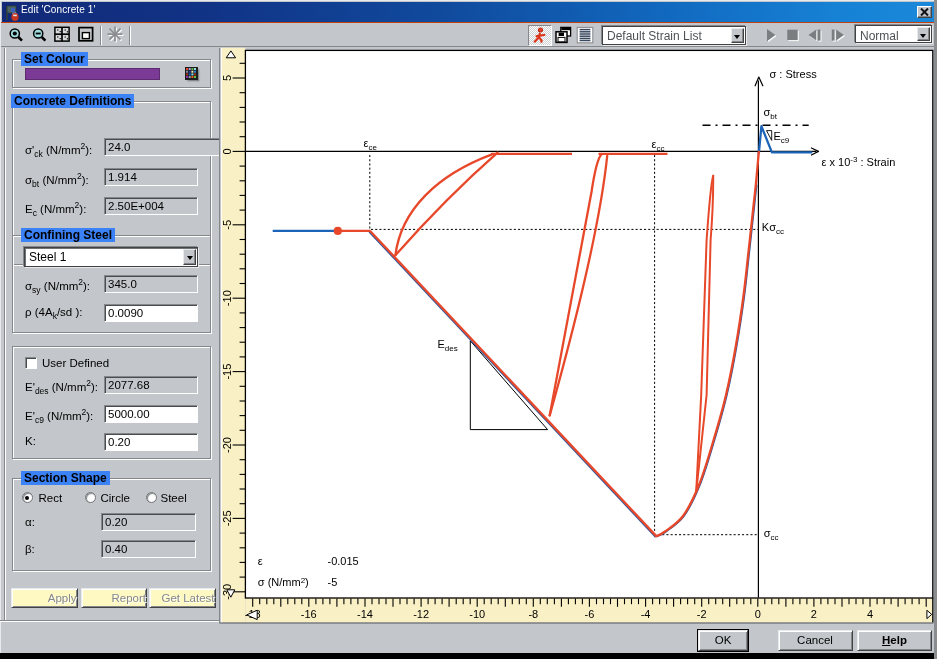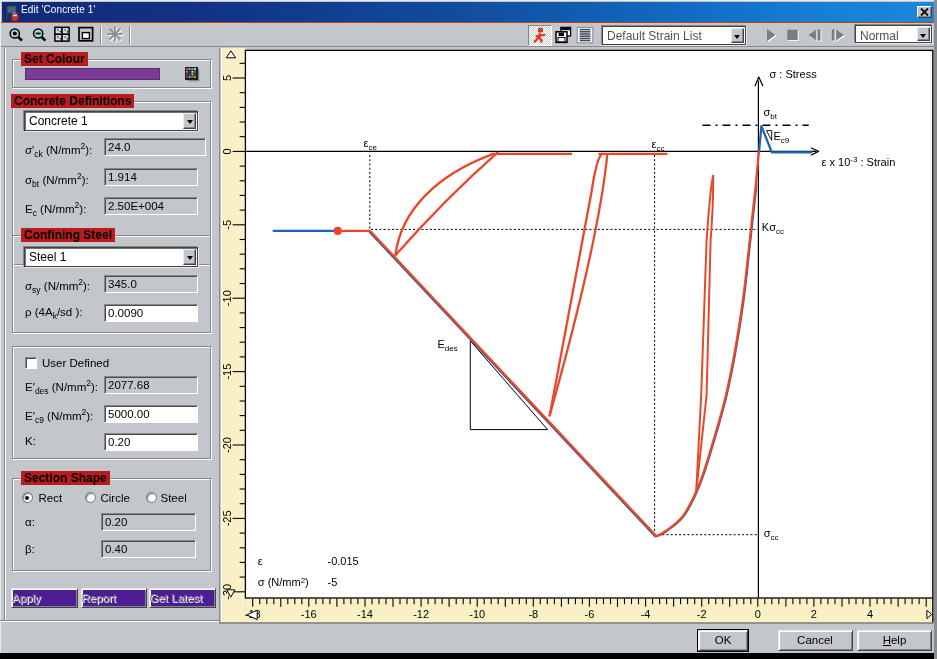--- a/index.html
+++ b/index.html
@@ -15,31 +15,31 @@
 
 #toolbar{left:1px;top:22px;width:934px;height:25px;background:#C3C6CA;border-top:1px solid #c2410c;border-bottom:1px solid #85878A;}
 .vsep{position:absolute;top:3px;height:19px;width:2px;border-left:1px solid #85878A;border-right:1px solid #fff;}
 .combo{position:absolute;background:#fff;border:1px solid #404244;box-shadow:-1px -1px 0 #85878A,1px 1px 0 #E8E9EB;}
 .combo .ct{position:absolute;left:4px;top:2.5px;font-size:12px;color:#4E5154;white-space:nowrap;}
 .cbtn{position:absolute;right:1px;top:1px;bottom:1px;width:13px;background:#C3C6CA;border:1px solid;border-color:#E9EAEC #404244 #404244 #E9EAEC;box-shadow:inset -1px -1px 0 #85878A;}
 .cbtn:after{content:"";position:absolute;left:2.5px;top:6px;border:3.5px solid transparent;border-top:4.5px solid #000;}
 
 #panel{left:0;top:48px;width:219px;height:573px;}
 .group{position:absolute;border:1px solid #85878A;box-shadow:1px 1px 0 #fff,inset 1px 1px 0 #fff;}
-.glabel{position:absolute;top:-8px;left:9px;background:#b91c1c;padding:0 3px;font-size:12px;font-weight:bold;white-space:nowrap;}
+.glabel{position:absolute;top:-8px;left:9px;background:#3b82f6;padding:0 3px;font-size:12px;font-weight:bold;white-space:nowrap;}
 .lab{position:absolute;font-size:11.5px;white-space:nowrap;}
 sub{font-size:8.5px;} sup{font-size:8.5px;}
 .field{position:absolute;height:18px;border:1px solid;border-color:#85878A #fff #fff #85878A;box-shadow:inset 1px 1px 0 #4A4D50;font-size:11.5px;padding:2px 0 0 3px;}
 .fgrey{background:#C3C6CA;} .fwhite{background:#fff;}
 .pcombo{position:absolute;background:#fff;border:1px solid #404244;box-shadow:-1px -1px 0 #85878A,1px 1px 0 #E8E9EB,inset 1px 1px 0 #707376;}
 .pcombo .ct{position:absolute;left:4px;top:2px;font-size:12px;color:#000;white-space:nowrap;}
 .radio{position:absolute;width:11px;height:11px;border-radius:50%;background:#fff;border:1px solid #707376;box-shadow:inset 1px 1px 1px #85878A;}
 .radio.sel:after{content:"";position:absolute;left:2.5px;top:2.5px;width:4px;height:4px;border-radius:50%;background:#000;}
 .check{position:absolute;width:12px;height:12px;background:#fff;border:1px solid;border-color:#85878A #fff #fff #85878A;box-shadow:inset 1px 1px 0 #4A4D50;}
-.btn{position:absolute;background:#4c1d95;border:1px solid;border-color:#E9EAEC #404244 #404244 #E9EAEC;box-shadow:inset 1px 1px 0 #fff,inset -1px -1px 0 #85878A;font-size:11.5px;text-align:left;}
+.btn{position:absolute;background:#fef9c3;border:1px solid;border-color:#E9EAEC #404244 #404244 #E9EAEC;box-shadow:inset 1px 1px 0 #fff,inset -1px -1px 0 #85878A;font-size:11.5px;text-align:right;}
 .btn.dis{color:#85878A;text-shadow:1px 1px 0 #fff;}
 .etchline{position:absolute;border-top:1px solid #85878A;border-bottom:1px solid #fff;}
 
 .bbtn{position:absolute;background:#C3C6CA;border:1px solid;border-color:#E9EAEC #404244 #404244 #E9EAEC;box-shadow:inset 1px 1px 0 #fff,inset -1px -1px 0 #85878A;font-size:11.5px;text-align:center;padding-top:3px;}
 #okbtn{border:1px solid #000;padding-top:2px;}
 #okbtn .inner{position:absolute;left:0;top:0;right:0;bottom:0;border:1px solid;border-color:#E9EAEC #404244 #404244 #E9EAEC;box-shadow:inset 1px 1px 0 #fff,inset -1px -1px 0 #85878A;padding-top:3px;}
 </style></head><body>
 <div class="abs" id="frame"></div>
 <div class="abs" id="titlebar"></div>
 <svg class="abs" style="left:4px;top:4px" width="17" height="17" viewBox="0 0 17 17">
@@ -177,26 +177,22 @@
         <rect x="8" y="5.4" width="2" height="2" fill="#A83418"></rect>
    <rect x="0" y="8" width="2" height="2" fill="#8828A8"></rect>
         <rect x="2.7" y="8" width="2" height="2" fill="#9A9DA0"></rect>
         <rect x="5.4" y="8" width="2" height="2" fill="#E85818"></rect>
         <rect x="8" y="8" width="2" height="2" fill="#60C040"></rect>
   </g>
  </svg>
 
  <div class="group" style="left:12px;top:53px;width:199px;height:163.5px;"></div>
  <div class="abs glabel" style="left:11px;top:46px;">Concrete Definitions</div>
- <div class="pcombo" style="left:24px;top:62.5px;width:174px;height:20px;">
-      <span class="ct">Concrete 1</span>
-      <span class="cbtn"></span>
-    </div>
  <div class="lab" style="left:25px;top:93px;">σ'<sub>ck</sub> (N/mm<sup>2</sup>):</div>
- <div class="field fgrey" style="left:104px;top:90px;width:102px;">24.0</div>
+ <div class="field fgrey" style="left:104px;top:90px;width:116px;">24.0</div>
  <div class="lab" style="left:25px;top:122.5px;">σ<sub>bt</sub> (N/mm<sup>2</sup>):</div>
  <div class="field fgrey" style="left:104px;top:119.5px;width:94px;">1.914</div>
  <div class="lab" style="left:25px;top:151.5px;">E<sub>c</sub> (N/mm<sup>2</sup>):</div>
  <div class="field fgrey" style="left:104px;top:148.5px;width:94px;">2.50E+004</div>
 
  <div class="group" style="left:12px;top:187px;width:199px;height:97.5px;"></div>
  <div class="abs glabel" style="left:21px;top:180px;">Confining Steel</div>
  <div class="pcombo" style="left:24px;top:199px;width:174px;height:20px;">
       <span class="ct">Steel 1</span>
       <span class="cbtn"></span>
@@ -439,14 +435,14 @@
 <text x="257.8" y="564.5" font-size="11" fill="#000" text-anchor="start" font-weight="normal">ε</text>
 <text x="327.5" y="564.5" font-size="11" fill="#000" text-anchor="start" font-weight="normal">-0.015</text>
 <text x="257.8" y="585.5" font-size="11" fill="#000">σ (N/mm<tspan dy="-3" font-size="8">2</tspan><tspan dy="3" font-size="11">)</tspan></text>
 <text x="327.5" y="585.5" font-size="11" fill="#000" text-anchor="start" font-weight="normal">-5</text>
 </svg>
 
 <div class="bbtn abs" id="okbtn" style="left:697px;top:628.5px;width:52px;height:23px;">
     <span class="inner">OK</span>
   </div>
 <div class="bbtn abs" style="left:777.5px;top:629.5px;width:75px;height:21px;">Cancel</div>
-<div class="bbtn abs" style="left:857px;top:629.5px;width:75px;height:21px;"><span style="text-decoration:underline">H</span>elp</div>
+<div class="bbtn abs" style="left:857px;top:629.5px;width:75px;height:21px;font-weight:bold;"><span style="text-decoration:underline">H</span>elp</div>
 <div class="abs" id="blackstrip"></div>
 <div class="abs" id="rightedge"></div>
 </body></html>

